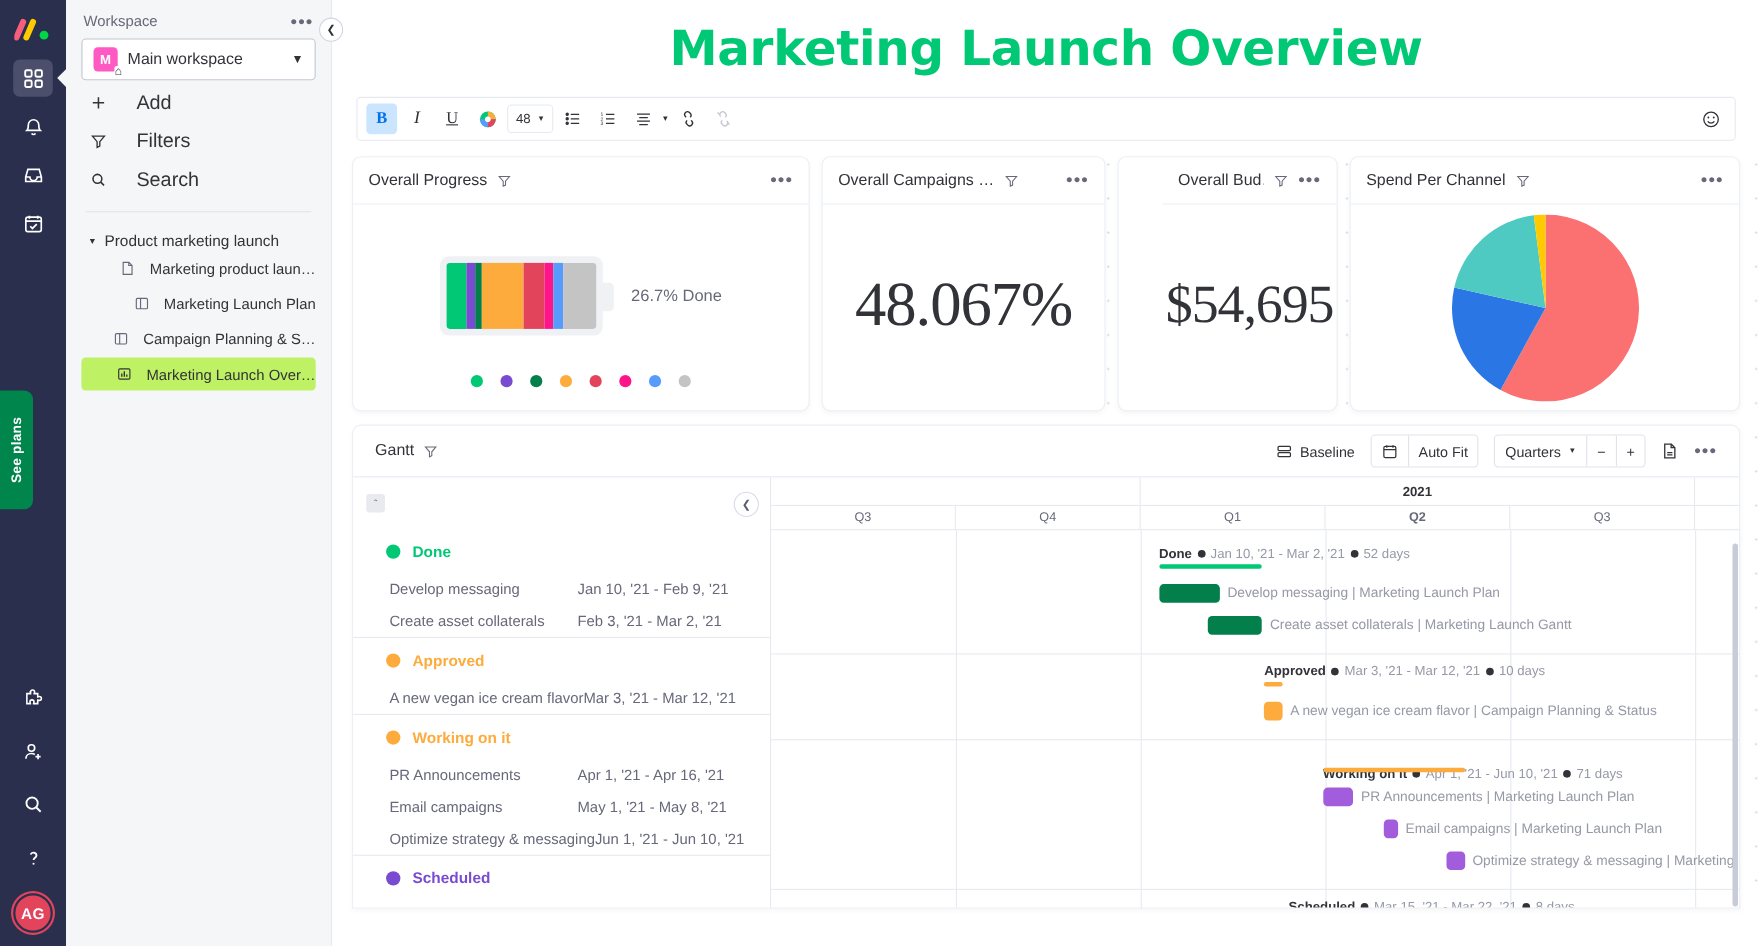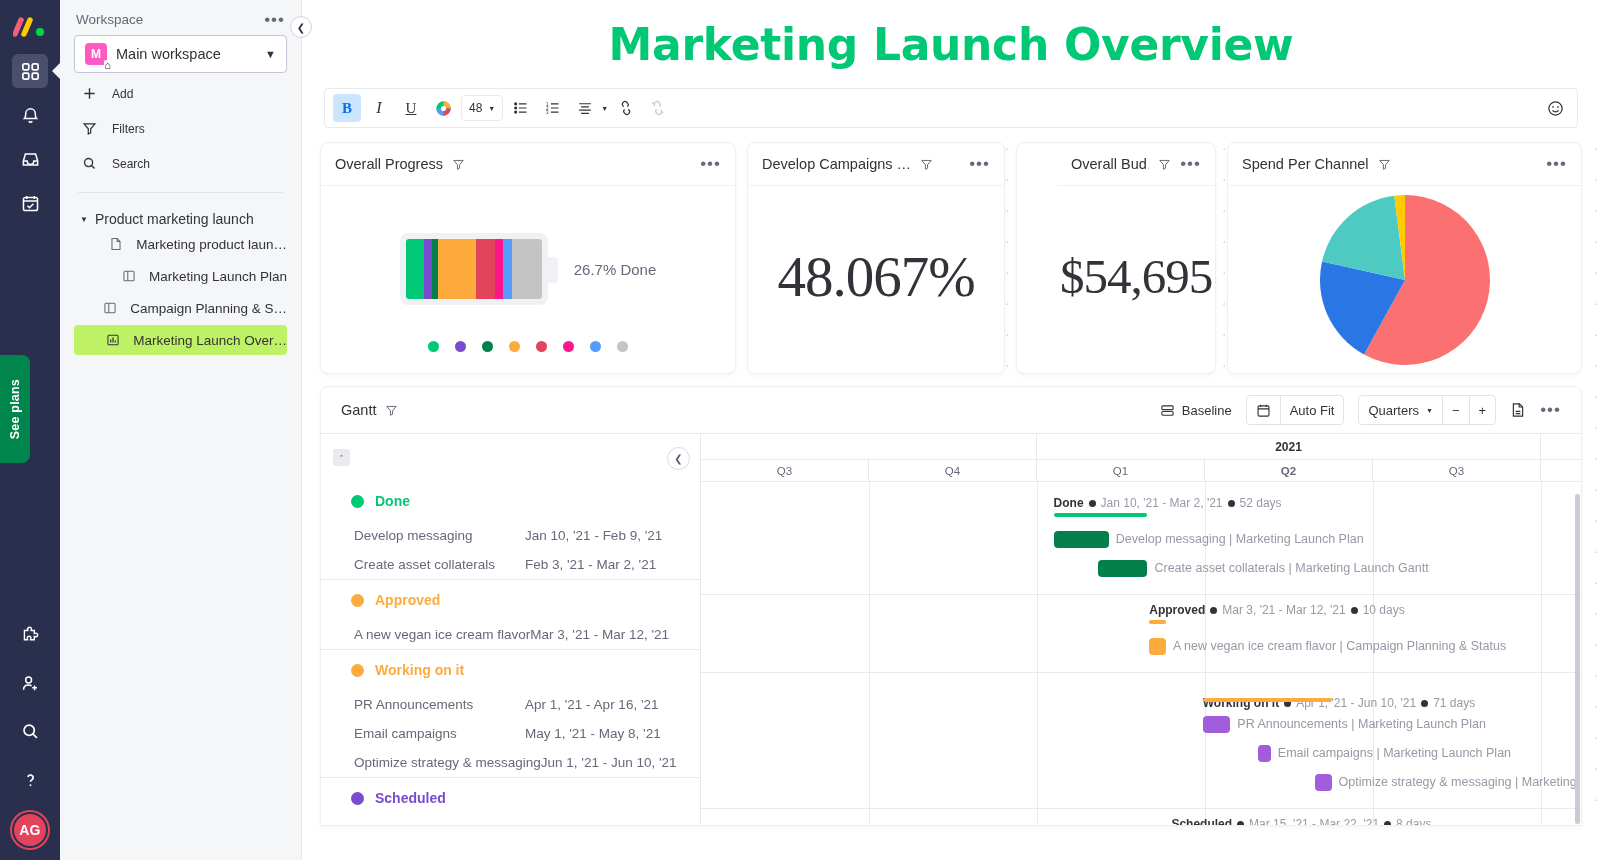--- a/index.html
+++ b/index.html
@@ -64,22 +64,22 @@
     color: #fff; font-size: 12px; font-weight: bold;
     display: flex; align-items: center; justify-content: center; position: relative;
   }
   .ws-badge::after {
     content: "\2302"; position: absolute; right: -4px; bottom: -5px;
     font-size: 11px; color: #323338; background: #fff; border-radius: 2px; line-height: 10px;
   }
   .ws-name { font-size: 14.5px; color: #323338; font-weight: 500; flex: 1; }
   .chev { color: #323338; font-size: 11px; }
   .side-link {
-    display: flex; align-items: center; gap: 15px; height: 29px;
-    padding-left: 8px; font-size: 12px; color: #323338; margin-top: 6px; cursor: pointer; border-radius: 4px;
+    display: flex; align-items: center; gap: 27px; height: 29px;
+    padding-left: 8px; font-size: 18px; color: #323338; margin-top: 6px; cursor: pointer; border-radius: 4px;
   }
   .side-link:first-of-type { margin-top: 12px; }
   .side-sep { height: 1px; background: #e1e3eb; margin: 14px 4px 0; }
   .tree-head {
     display: flex; align-items: center; gap: 7px; font-size: 14px;
     color: #323338; margin-top: 18px; padding-left: 6px; cursor: pointer;
   }
   .caret { font-size: 8px; color: #323338; }
   .tree-item {
     display: flex; align-items: center; gap: 13px; height: 30px;
@@ -480,21 +480,21 @@
                 <i style="background: rgb(226, 68, 92);"></i>
                 <i style="background: rgb(255, 21, 138);"></i>
                 <i style="background: rgb(87, 155, 252);"></i>
                 <i style="background: rgb(196, 196, 196);"></i>
               </div>
           </div>
         </div>
 
         <div class="widget w-campaigns">
           <div class="w-head">
-            <span class="w-title">Develop Campaigns …</span>
+            <span class="w-title">Overall Campaigns …</span>
             <svg class="funnel" viewBox="0 0 16 16" fill="none" stroke="#676879" stroke-width="1.2">
                 <path d="M2.2 3h11.6l-4.5 5.3v4.3l-2.6 1.3V8.3z"></path>
               </svg>
             <span class="w-dots">•••</span>
           </div>
           <div class="w-body">
             <div class="bignum">48.067%</div>
           </div>
         </div>
 

